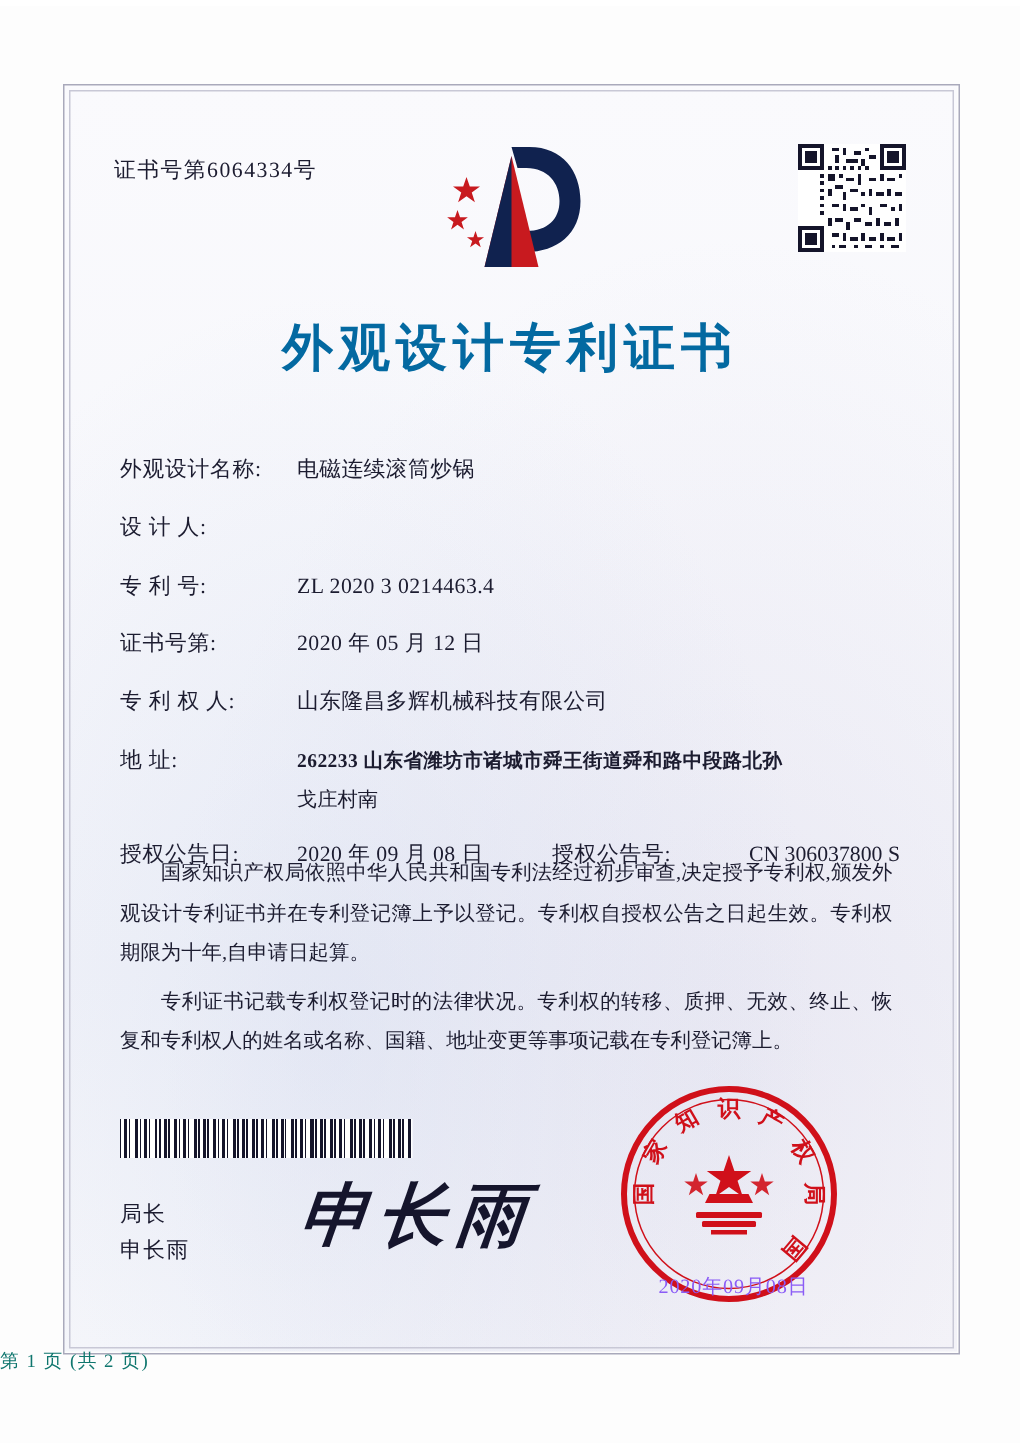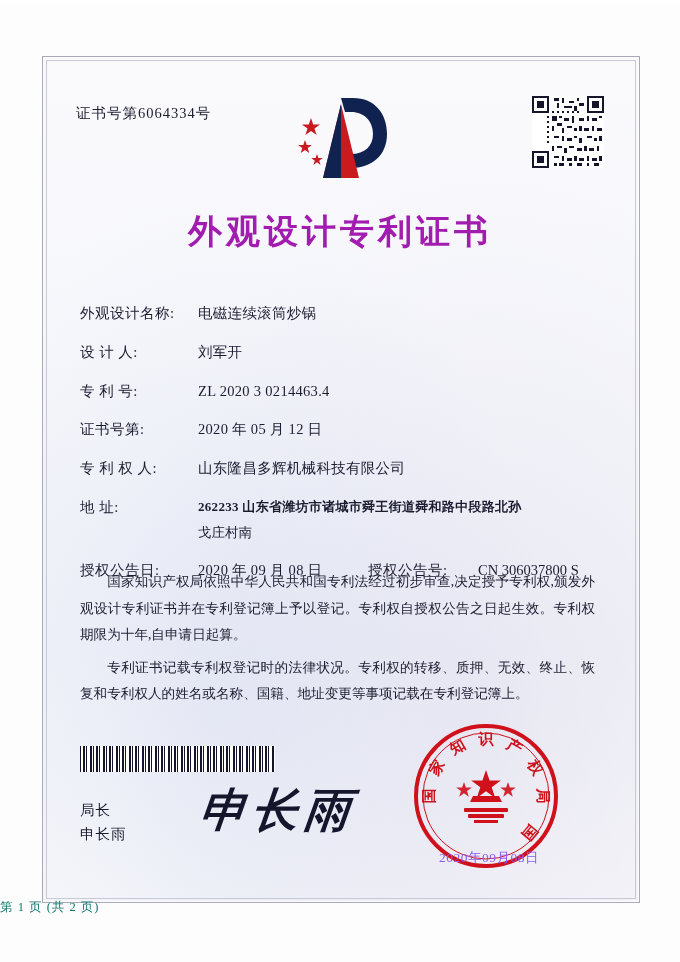--- a/index.html
+++ b/index.html
@@ -68,21 +68,21 @@
     width: 72px; height: 72px;
   }
 
   .title {
     position: absolute;
     left: 0; right: 0; top: 205px;
     text-align: center;
     font-size: 34px;
     font-weight: bold;
     letter-spacing: 4px;
-    color: #a21caf;
+    color: #0369a1;
   }
 
   
   .fields {
     position: absolute;
     left: 80px; top: 285px;
     width: 520px;
     font-size: 14.5px;
     line-height: 1.5;
   }
@@ -111,20 +111,21 @@
   .flabel2 {
     flex: 0 0 110px;
     width: 110px;
     color: #1c1c30;
     letter-spacing: 0.5px;
     white-space: nowrap;
   }
   .fvalue2 {
     flex: 1;
     color: #1c1c30;
+    text-align: right;
   }
   .addr-second {
     margin-left: 118px;
     margin-top: -13px;
     margin-bottom: 17px;
     font-size: 13.5px;
   }
 
   
   .paras {
@@ -333,21 +334,20 @@
 
   <div class="fields">
 
     <div class="frow">
       <div class="flabel">外观设计名称:</div>
       <div class="fvalue">电磁连续滚筒炒锅</div>
     </div>
 
     <div class="frow">
       <div class="flabel">设 计 人:</div>
-      <div class="fvalue">刘军开</div>
     </div>
 
     <div class="frow">
       <div class="flabel">专 利 号:</div>
       <div class="fvalue">ZL 2020 3 0214463.4</div>
     </div>
 
     <div class="frow">
       <div class="flabel">证书号第:</div>
       <div class="fvalue">2020 年 05 月 12 日</div>

